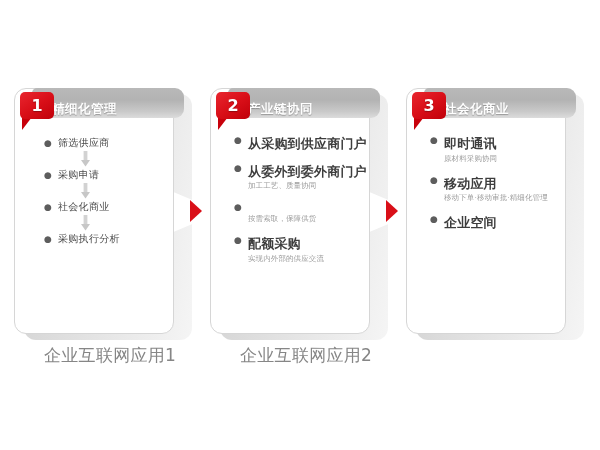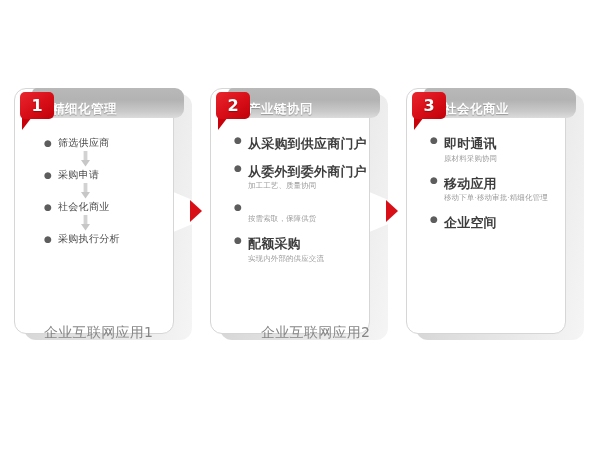--- a/index.html
+++ b/index.html
@@ -104,22 +104,22 @@
     font-size: 7.5px; color: #9c9c9c; margin-left: 14px;
     margin-top: 2px; white-space: nowrap; letter-spacing: .1px;
   }
 
   
   .connector { position: absolute; top: 196px; width: 26px; height: 30px; z-index: 6; }
   .connector svg { display: block; }
 
   
   .caption {
-    position: absolute; top: 324px;
-    font-size: 14px; color: #868686; white-space: nowrap;
+    position: absolute; top: 344px;
+    font-size: 17px; color: #868686; white-space: nowrap;
     letter-spacing: .3px;
     text-align: center;
   }
 </style>
 </head>
 <body>
 
 <div id="stage">
 
   <div class="panel" style="left:14px;">
@@ -255,15 +255,15 @@
       <div class="row-rich">
         <div class="row-rich-top">
           <span class="bullet">●</span>
           <span class="label-rich">企业空间</span>
         </div>
       </div>
     </div>
   </div>
 
   <div class="caption" style="left:44px;">企业互联网应用1</div>
-  <div class="caption" style="left:240px;margin-left:21px;">企业互联网应用2</div>
+  <div class="caption" style="left:240px;">企业互联网应用2</div>
 
 </div>
 
 </body></html>

